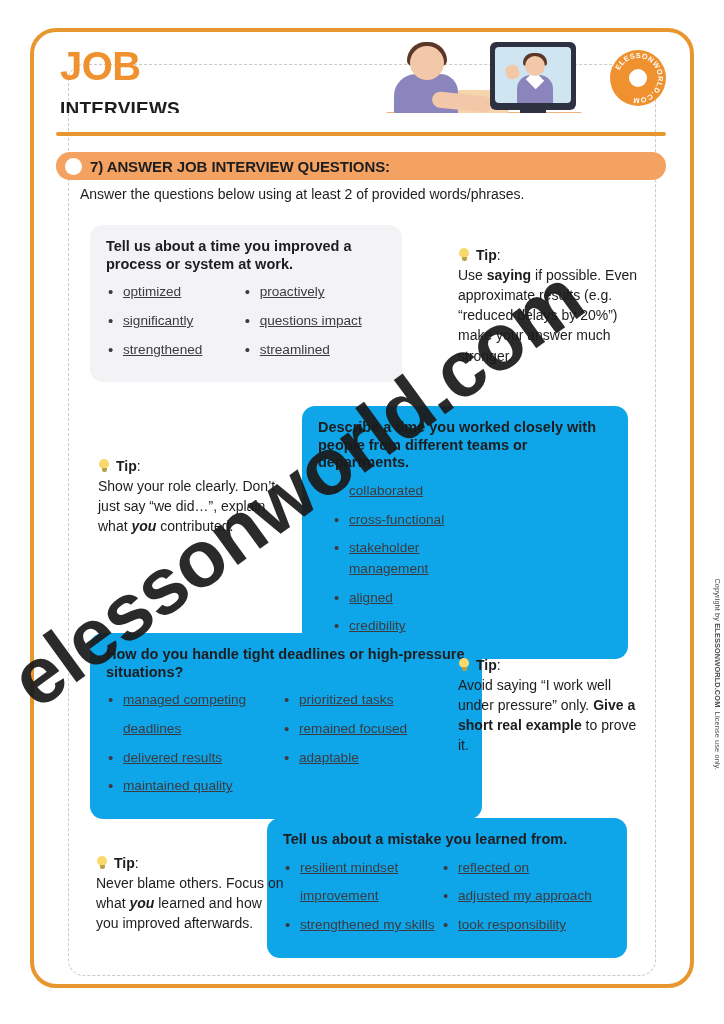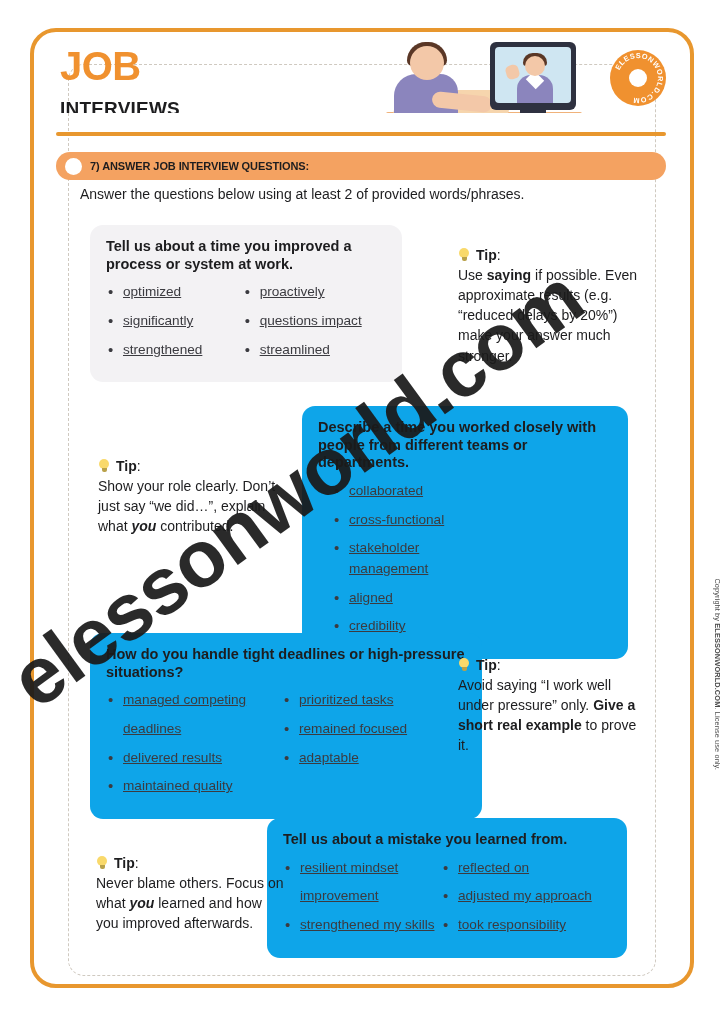--- a/index.html
+++ b/index.html
@@ -110,21 +110,21 @@
     position: absolute; left: 56px; top: 152px;
     width: 610px; height: 28px;
     background: #f4a261; border-radius: 14px;
     display: flex; align-items: center;
   }
   .banner-dot {
     width: 17px; height: 17px; border-radius: 50%;
     background: #ffffff; margin-left: 9px; flex: 0 0 auto;
   }
   .banner-label {
-    font-size: 11px; font-weight: bold; color: #1d1d1f;
+    font-size: 15px; font-weight: bold; color: #1d1d1f;
     margin-left: 8px; letter-spacing: -0.1px;
   }
   .instruction {
     position: absolute; left: 80px; top: 186px;
     width: 580px;
     font-size: 14px; color: #1d1d1f;
   }
 
   
   .qbox {

